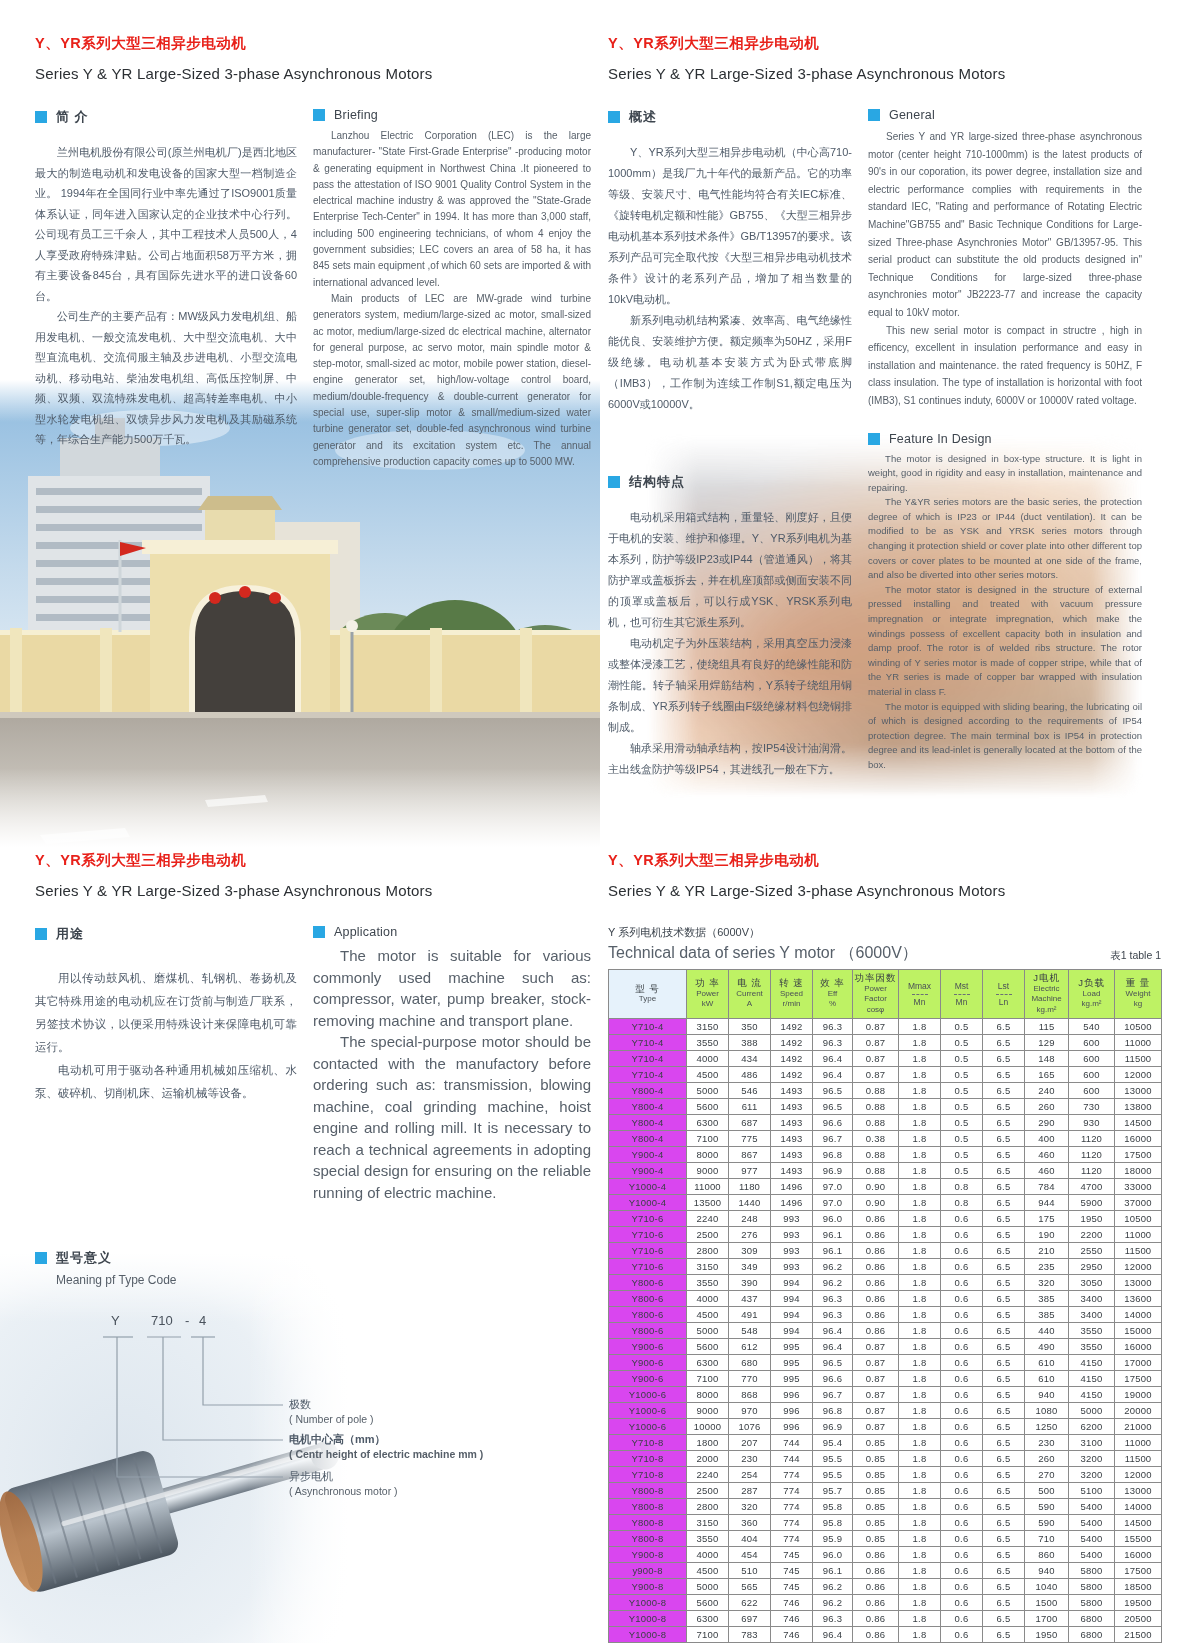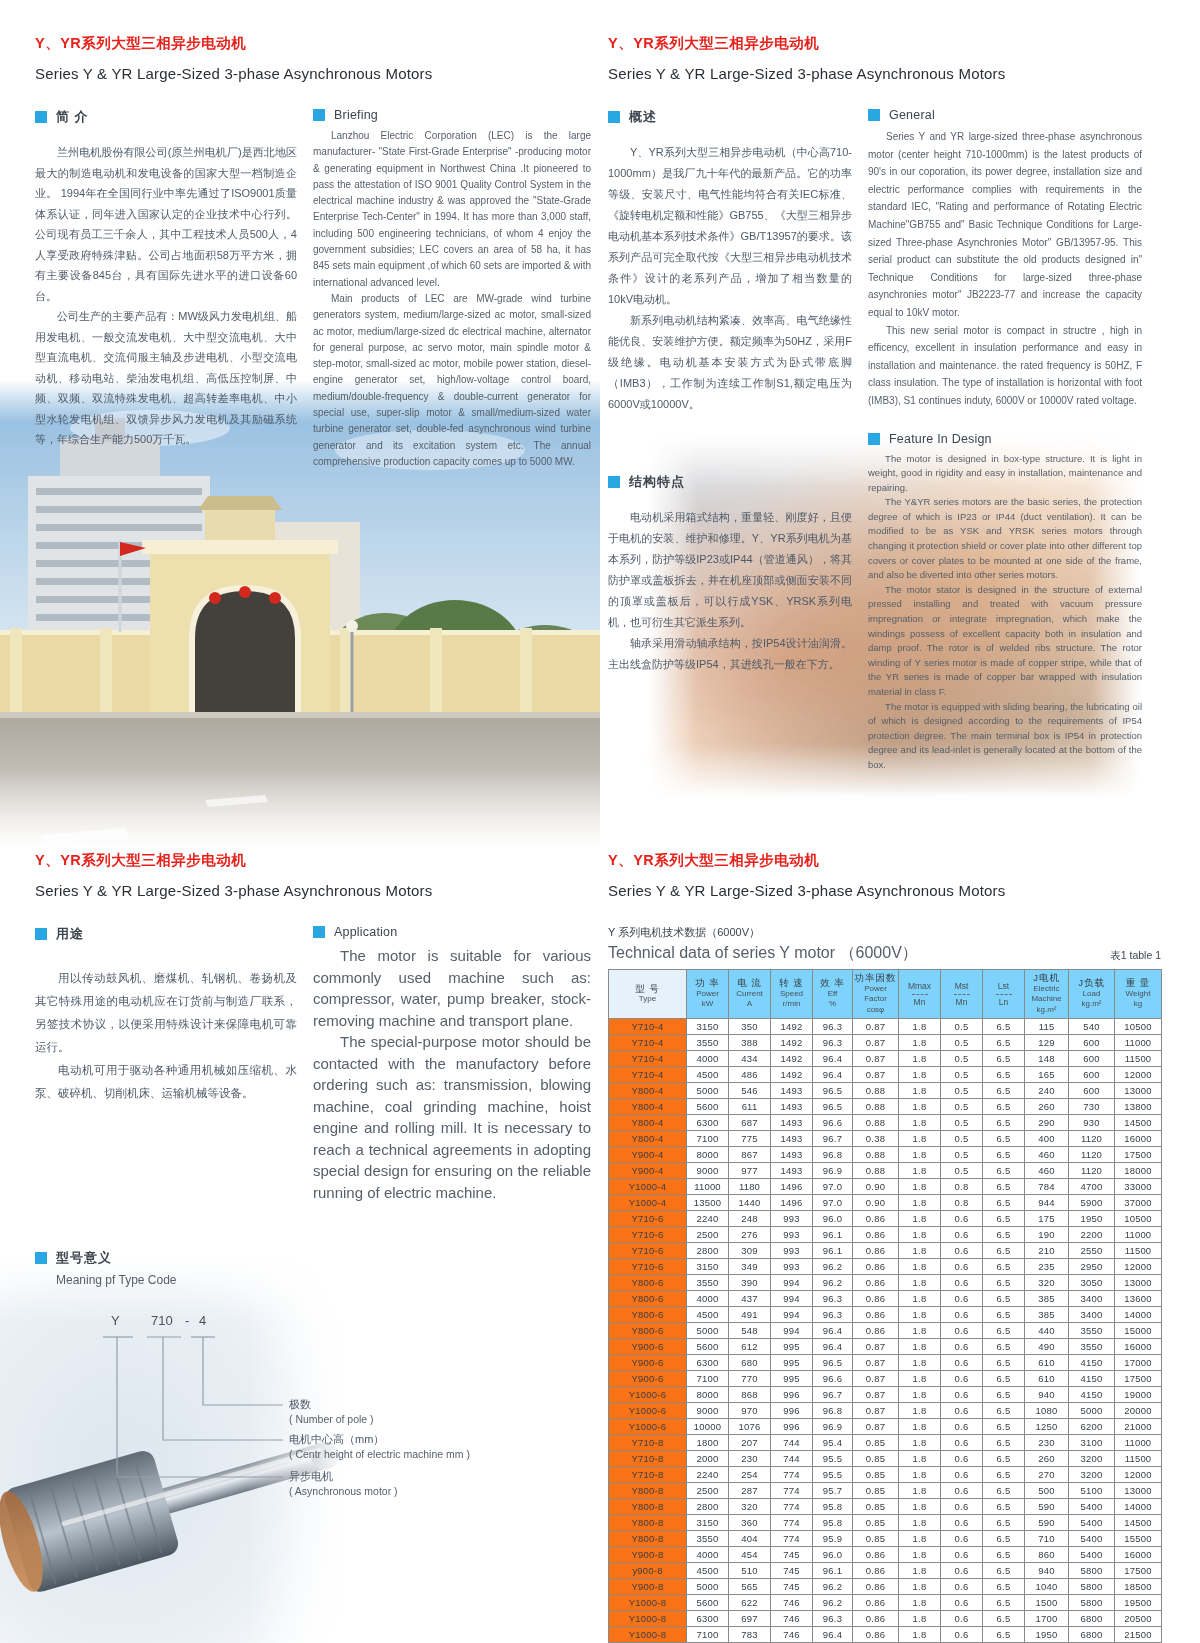--- a/index.html
+++ b/index.html
@@ -59,27 +59,27 @@
   
   .cap-row{display:flex;align-items:flex-end;margin-top:26px;}
   .caps{flex:1;}
   .cap-cn{font-size:11px;color:#3d454e;}
   .cap-en{font-size:16px;color:#565f69;margin-top:3px;}
   .table-no{font-size:10.5px;color:#3d454e;padding-bottom:1px;}
   table.data{border-collapse:collapse;table-layout:fixed;width:553px;margin-top:5px;}
   table.data th,table.data td{border:1px solid #8a8a8a;text-align:center;padding:0;
     color:#3a4045;font-weight:normal;}
   table.data td{font-size:9.5px;height:15px;line-height:15px;letter-spacing:.2px;}
-  table.data thead th{background:#7dd3fc;height:48px;vertical-align:middle;}
+  table.data thead th{background:#bef264;height:48px;vertical-align:middle;}
   table.data thead th div{line-height:10.5px;}
   table.data thead th .h0{font-size:9.5px;letter-spacing:1px;color:#3a4045;}
   table.data thead th .hx{font-size:8px;color:#4a5056;letter-spacing:0;}
   th.th-type{background:#e6f2fb !important;}
   th.th-type .h0{font-size:10px;}
-  td.type-col{background:#f97316;}
+  td.type-col{background:#d946ef;}
   .fr-t,.fr-b{font-size:8.5px;color:#4a5056;}
   .fr-line{width:16px;border-top:1px dashed #6b7076;margin:2px auto;}
 
   .col-w0{width:78px}.col-w1{width:42px}.col-w2{width:42px}.col-w3{width:42px}
   .col-w4{width:40px}.col-w5{width:46px}.col-w6{width:42px}.col-w7{width:42px}
   .col-w8{width:42px}.col-w9{width:44px}.col-w10{width:46px}.col-w11{width:47px}
 
   .gap18{height:18px}.gap10{height:10px}.gap26{height:26px}
 </style>
 </head>
@@ -250,20 +250,21 @@
         <div class="gap10"></div>
         <p class="cn">Y、YR系列大型三相异步电动机（中心高710-1000mm）是我厂九十年代的最新产品。它的功率等级、安装尺寸、电气性能均符合有关IEC标准、《旋转电机定额和性能》GB755、《大型三相异步电动机基本系列技术条件》GB/T13957的要求。该系列产品可完全取代按《大型三相异步电动机技术条件》设计的老系列产品，增加了相当数量的10kV电动机。</p>
         <p class="cn">新系列电动机结构紧凑、效率高、电气绝缘性能优良、安装维护方便。额定频率为50HZ，采用F级绝缘。电动机基本安装方式为卧式带底脚（IMB3），工作制为连续工作制S1,额定电压为6000V或10000V。</p>
         <div style="height:58px"></div>
         <div class="sec-head">
           <span class="bullet"></span>
           <span class="sec-title">结构特点</span>
         </div>
         <div class="gap10"></div>
         <p class="cn">电动机采用箱式结构，重量轻、刚度好，且便于电机的安装、维护和修理。Y、YR系列电机为基本系列，防护等级IP23或IP44（管道通风），将其防护罩或盖板拆去，并在机座顶部或侧面安装不同的顶罩或盖板后，可以行成YSK、YRSK系列电机，也可衍生其它派生系列。</p>
+        <p class="cn">电动机定子为外压装结构，采用真空压力浸漆或整体浸漆工艺，使绕组具有良好的绝缘性能和防潮性能。转子轴采用焊筋结构，Y系转子绕组用铜条制成、YR系列转子线圈由F级绝缘材料包绕铜排制成。</p>
         <p class="cn">轴承采用滑动轴承结构，按IP54设计油润滑。主出线盒防护等级IP54，其进线孔一般在下方。</p>
       </div>
       <div class="col-r feat">
         <div class="sec-head">
           <span class="bullet"></span>
           <span class="sec-title en">General</span>
         </div>
         <p class="en" style="line-height:17.6px;font-size:10px;">Series Y and YR large-sized three-phase asynchronous motor (center height 710-1000mm) is the latest products of 90's in our coporation, its power degree, installation size and electric performance complies with requirements in the standard IEC, "Rating and performance of Rotating Electric Machine"GB755 and" Basic Technique Conditions for Large-sized Three-phase Asynchronies Motor" GB/13957-95. This serial product can substitute the old products designed in" Technique Conditions for large-sized three-phase asynchronies motor" JB2223-77 and increase the capacity equal to 10kV motor.</p>
         <p class="en" style="line-height:17.6px;font-size:10px;">This new serial motor is compact in structre , high in efficency, excellent in insulation performance and easy in installation and maintenance. the rated frequency is 50HZ, F class insulation. The type of installation is horizontal with foot (IMB3), S1 continues induty, 6000V or 10000V rated voltage.</p>
         <div style="height:22px"></div>
@@ -322,21 +323,21 @@
           </g>
         </svg>
         <span class="code" style="left:76px;">Y</span>
         <span class="code" style="left:116px;">710</span>
         <span class="code" style="left:150px;">-</span>
         <span class="code" style="left:164px;">4</span>
         <div class="tc-label" style="left:254px;top:84px;">
           <div>极数</div>
           <div class="en">( Number of pole )</div>
         </div>
-        <div class="tc-label" style="left:254px;top:119px;">
+        <div class="tc-label" style="left:254px;top:119px;font-weight:bold;">
           <div>电机中心高（mm）</div>
           <div class="en">( Centr height of electric machine  mm )</div>
         </div>
         <div class="tc-label" style="left:254px;top:156px;">
           <div>异步电机</div>
           <div class="en">( Asynchronous motor )</div>
         </div>
       </div>
     </div>
   </section>

